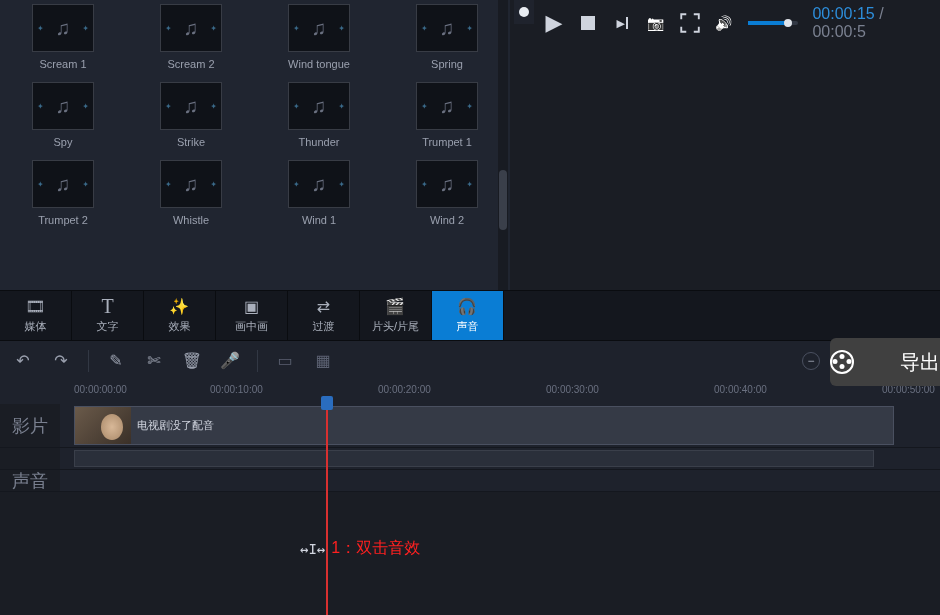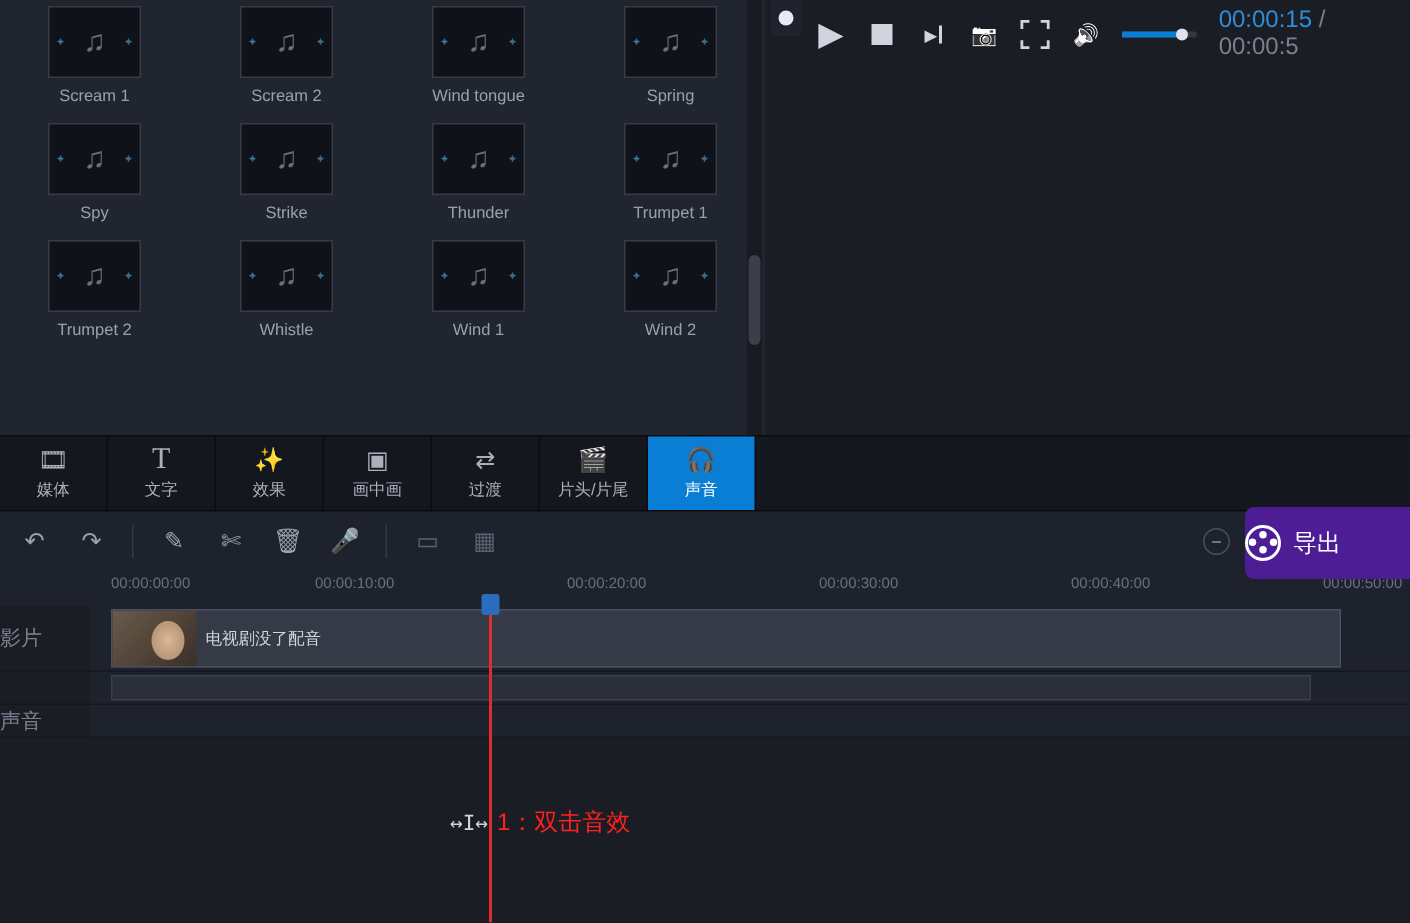--- a/index.html
+++ b/index.html
@@ -54,21 +54,21 @@
 .time-display { margin-left: auto; font-size: 16px; color: #7a8090; }
 .time-display .current { color: #2d8edb; }
 
 
 .toolbar-tabs { height: 50px; background: #14171e; display: flex; border-top: 1px solid #0a0c10; }
 .tab { width: 72px; display: flex; flex-direction: column; align-items: center; justify-content: center; gap: 3px; cursor: pointer; color: #aab0bc; font-size: 11px; border-right: 1px solid #0a0c10; }
 .tab.active { background: #0a7dd4; color: #fff; }
 .tab-icon { font-size: 16px; height: 18px; display: flex; align-items: center; }
 
 
-.export-btn { position: absolute; right: 0; top: 338px; height: 48px; width: 110px; background: #4c1d95; color: #fff; display: flex; align-items: center; justify-content: flex-start; gap: 8px; font-size: 16px; border-radius: 6px 0 0 6px; cursor: pointer; z-index: 20; }
+.export-btn { position: absolute; right: 0; top: 338px; height: 48px; width: 110px; background: #404040; color: #fff; display: flex; align-items: center; justify-content: space-between; gap: 8px; font-size: 20px; border-radius: 6px 0 0 6px; cursor: pointer; z-index: 20; }
 .export-btn .reel-icon { width: 24px; height: 24px; border: 2px solid #fff; border-radius: 50%; position: relative; }
 .export-btn .reel-icon::before { content:''; position:absolute; width:5px; height:5px; background:#fff; border-radius:50%; top:2px; left:50%; transform:translateX(-50%); box-shadow: 0 10px 0 #fff, -7px 5px 0 #fff, 7px 5px 0 #fff; }
 
 
 .edit-toolbar { height: 40px; background: #1e222c; display: flex; align-items: center; padding: 0 12px; gap: 16px; border-top: 1px solid #0a0c10; }
 .edit-btn { width: 22px; height: 22px; display: flex; align-items: center; justify-content: center; color: #9aa0ae; cursor: pointer; font-size: 16px; }
 .edit-sep { width: 1px; height: 22px; background: #323844; }
 .zoom-controls { margin-left: auto; display: flex; align-items: center; gap: 10px; }
 .zoom-btn { width: 18px; height: 18px; border: 1px solid #4a5060; border-radius: 50%; display: flex; align-items: center; justify-content: center; font-size: 12px; color: #9aa0ae; cursor: pointer; }
 .zoom-slider { width: 70px; height: 4px; background: #2a2f3a; position: relative; }
@@ -77,21 +77,21 @@
 
 .timeline { background: #1a1d24; }
 .ruler { height: 24px; background: #1e222c; display: flex; align-items: center; position: relative; padding-left: 38px; font-size: 10px; color: #6a7080; }
 .ruler-mark { position: absolute; top: 4px; }
 .playhead { position: absolute; top: 398px; bottom: 0; width: 2px; background: #d83030; z-index: 10; left: 326px; }
 .playhead-handle { position: absolute; top: -2px; left: -5px; width: 12px; height: 14px; background: #2a6dbf; border-radius: 2px; }
 
 .tracks { position: relative; }
 .track-row { height: 44px; display: flex; align-items: center; border-bottom: 1px solid #14171e; }
 .track-row.thin { height: 22px; }
-.track-label { width: 60px; font-size: 14px; color: #7a8090; flex-shrink: 0; }
+.track-label { width: 60px; padding-left: 12px; font-size: 18px; color: #7a8090; flex-shrink: 0; }
 .track-content { flex: 1; height: 100%; position: relative; background: #1e222c; }
 
 .clip { position: absolute; top: 2px; bottom: 2px; background: #353a46; border: 1px solid #4a5060; display: flex; align-items: center; font-size: 11px; color: #d0d4de; overflow: hidden; }
 .clip-thumb { width: 56px; height: 100%; background: linear-gradient(135deg,#6a5a4a,#3a3028); flex-shrink: 0; position:relative; }
 .clip-thumb::after { content:''; position:absolute; right:8px; top:20%; width:22px; height:26px; background: radial-gradient(ellipse,#d8b898,#a88868); border-radius:50%; }
 .clip-label { padding-left: 6px; }
 .clip-strip { position: absolute; top: 2px; bottom: 2px; background: #2a2f3a; border: 1px solid #3a3f4a; }
 
 .annotation { position: absolute; color: #ff2020; font-size: 16px; z-index: 15; display: flex; align-items: center; gap: 6px; }
 .cursor-insert { font-family: monospace; font-size: 14px; color: #d0d4de; }

